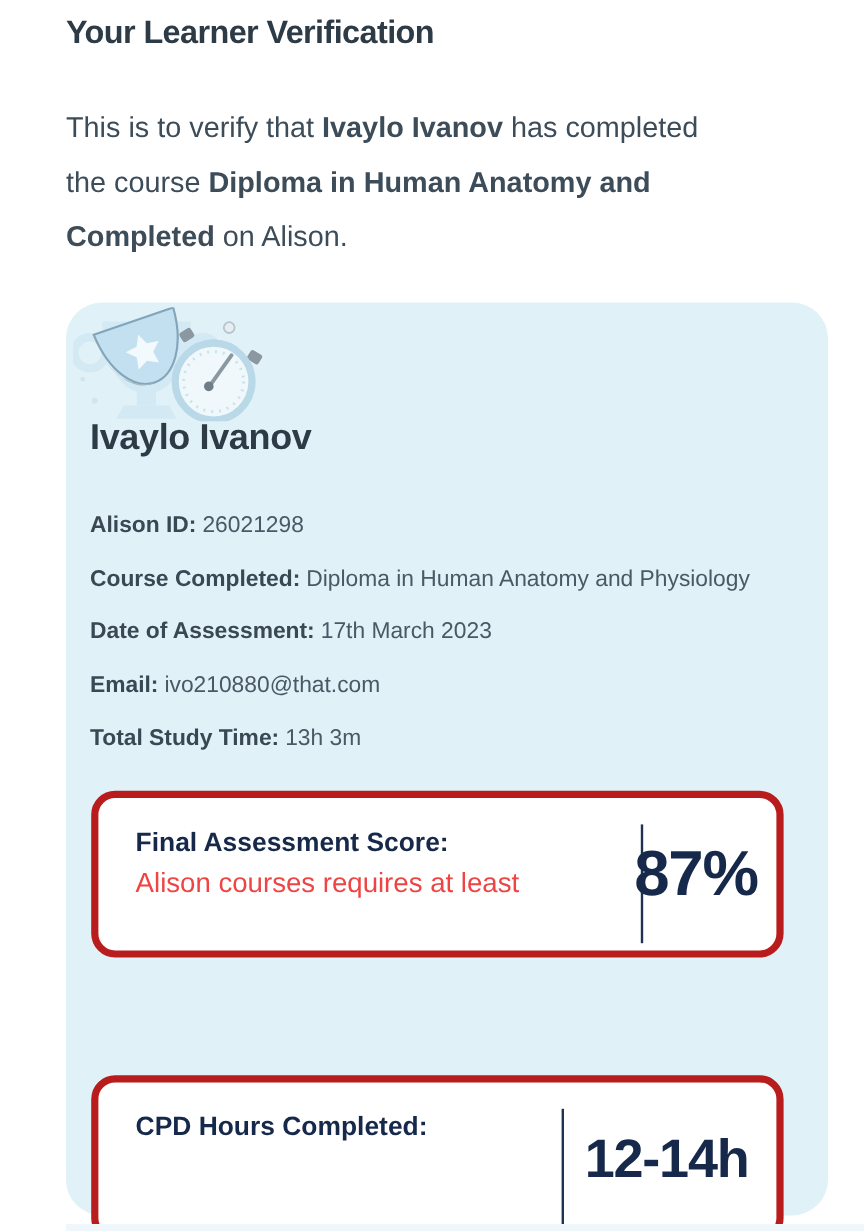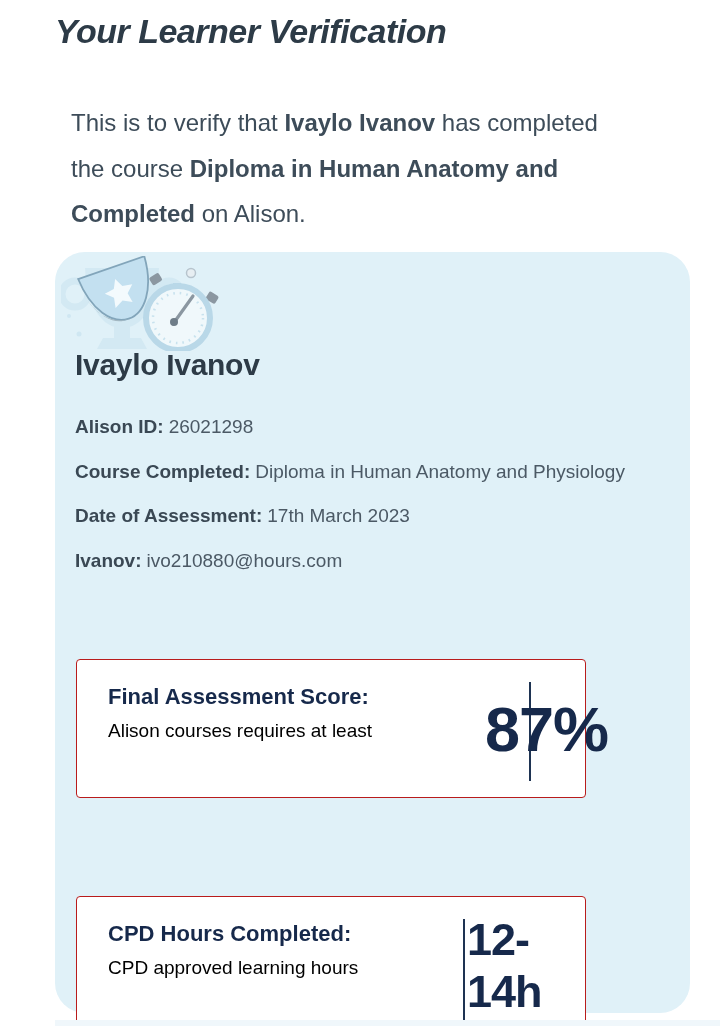--- a/index.html
+++ b/index.html
@@ -2,66 +2,66 @@
 <html><head>
 <meta charset="utf-8">
 <style>
   * { box-sizing: border-box; }
   html, body { margin: 0; padding: 0; background: #ffffff; }
   body { font-family: "Liberation Sans", sans-serif; }
   .page { position: relative; width: 720px; height: 1026px; background: #ffffff; overflow: hidden; }
 
   .page-title {
     position: absolute; left: 55px; top: 12px; margin: 0;
-    font-size: 34px; font-weight: bold; color: #2d3b47; letter-spacing: -0.5px; font-style: italic;
+    font-size: 27px; font-weight: bold; color: #2d3b47; letter-spacing: -0.5px;
   }
 
   .intro {
-    position: absolute; left: 55px; top: 84px; width: 630px; margin: 16px;
+    position: absolute; left: 55px; top: 84px; width: 630px; margin: 0;
     font-size: 24px; line-height: 45.5px; color: #3d4c59;
   }
   .intro b { color: #3d4c59; }
 
   .card {
     position: absolute; left: 55px; top: 252px; width: 635px; height: 761px;
     background: #e0f1f8; border-radius: 30px;
   }
 
   .illustration { position: absolute; left: 6px; top: 4px; }
 
   .learner-name {
     position: absolute; left: 20px; top: 96px; margin: 0;
     font-size: 30px; font-weight: bold; color: #2d3b47; letter-spacing: -0.3px;
   }
 
   .details { position: absolute; left: 20px; top: 164px; }
-  .detail-row { margin-bottom: 22.5px; font-size: 19px; color: #4b5965; white-space: nowrap; }
+  .detail-row { margin-bottom: 22.5px; font-size: 19px; color: #4b5965; white-space: nowrap; margin-top: 11px; }
   .detail-row b { color: #3a4854; margin-right: 5px; }
 
   .stat-box {
-    position: absolute; left: 21px; width: 510px; height: 139px;
-    background: #ffffff; border: 1px solid #b91c1c; border-radius: 4px;
+    position: absolute; left: 21px; width: 577px; height: 139px;
+    background: #ffffff; border: 6px solid #b91c1c; border-radius: 20px;
   }
   .box-score { top: 407px; }
   .box-cpd   { top: 600px; margin-top: 44px; }
 
   .box-text { position: absolute; left: 31px; top: 24px; }
   .box-heading { margin: 0 0 7px 0; font-size: 22px; font-weight: bold; color: #16294b; }
-  .box-desc { margin: 0; font-size: 19px; line-height: 27px; color: #000000; }
+  .box-desc { margin: 0; font-size: 23px; line-height: 27px; color: #ef4444; }
 
   .divider { position: absolute; width: 2px; background: #1e3352; }
   .box-score .divider { left: 452px; top: 22px; height: 99px; }
   .box-cpd   .divider { left: 386px; top: 22px; height: 103px; }
 
   .box-value {
     position: absolute; top: 0; bottom: 0;
     display: flex; align-items: center; justify-content: center;
     font-weight: bold; color: #16294b; letter-spacing: -1px;
   }
-  .box-score .box-value { left: 455px; right: 24px; font-size: 63px; }
+  .box-score .box-value { left: 455px; right: 24px; font-size: 53px; }
   .box-cpd   .box-value { left: 390px; right: 8px;  font-size: 45px; }
 
   .bottom-strip {
     position: absolute; left: 55px; top: 1020px; width: 665px; height: 6px;
     background: #f0f7fb;
   }
 </style>
 </head>
 <body>
 
@@ -110,37 +110,40 @@
       <div class="detail-row">
         <b>Alison ID:</b><span>26021298</span>
       </div>
       <div class="detail-row">
         <b>Course Completed:</b><span>Diploma in Human Anatomy and Physiology</span>
       </div>
       <div class="detail-row">
         <b>Date of Assessment:</b><span>17th March 2023</span>
       </div>
       <div class="detail-row">
-        <b>Ivanov:</b><span>ivo210880@hours.com</span>
+        <b>Email:</b><span>ivo210880@that.com</span>
+      </div>
+      <div class="detail-row">
+        <b>Total Study Time:</b><span>13h 3m</span>
       </div>
     </div>
 
     <div class="stat-box box-score">
       <div class="box-text">
         <h3 class="box-heading">Final Assessment Score:</h3>
         <p class="box-desc"><span>Alison courses requires at least</span><br></p>
       </div>
       <div class="divider"></div>
       <div class="box-value">87%</div>
     </div>
 
     <div class="stat-box box-cpd">
       <div class="box-text">
         <h3 class="box-heading">CPD Hours Completed:</h3>
-        <p class="box-desc"><span>CPD approved learning hours</span><br></p>
+        <p class="box-desc"><br></p>
       </div>
       <div class="divider"></div>
       <div class="box-value">12-14h</div>
     </div>
 
   </div>
 
   <div class="bottom-strip"></div>
 
 </div>

